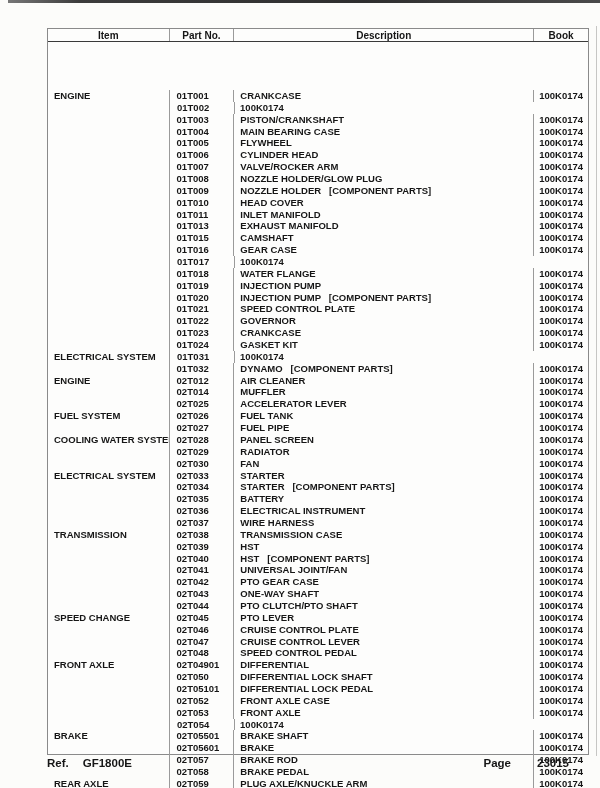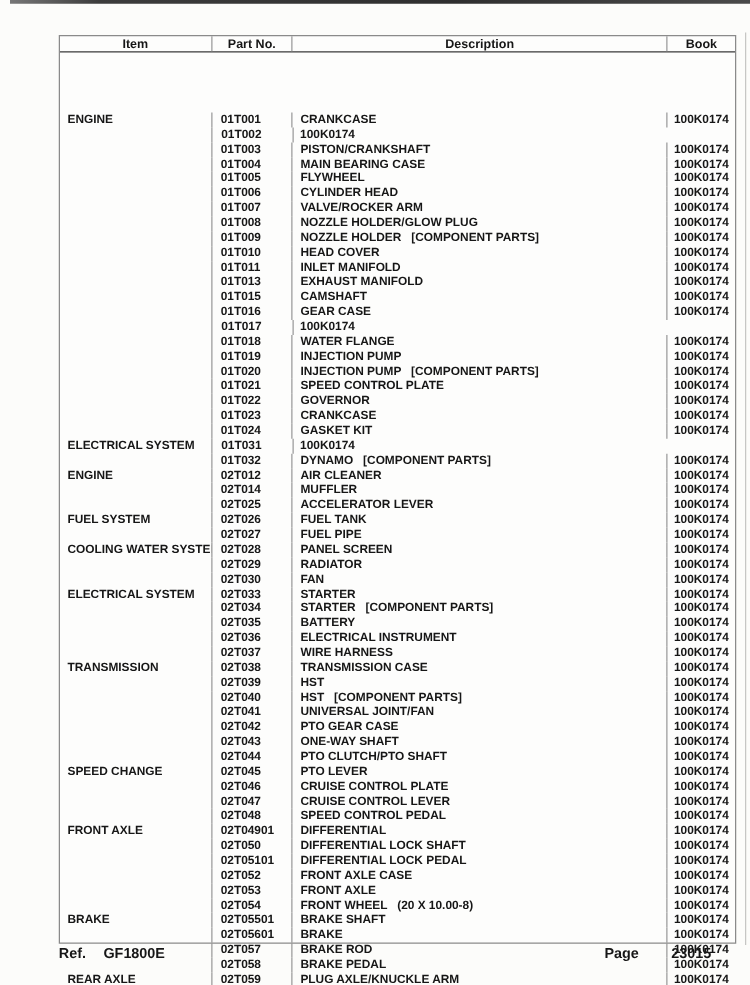--- a/index.html
+++ b/index.html
@@ -412,21 +412,20 @@
       </div>
       <div class="trow">
         <div class="cell c-item"></div>
         <div class="cell c-part">02T053</div>
         <div class="cell c-desc">FRONT AXLE</div>
         <div class="cell c-book">100K0174</div>
       </div>
       <div class="trow">
         <div class="cell c-item"></div>
         <div class="cell c-part">02T054</div>
-        <div class="cell c-desc">FRONT WHEEL   (20 X 10.00-8)</div>
         <div class="cell c-book">100K0174</div>
       </div>
       <div class="trow">
         <div class="cell c-item">BRAKE</div>
         <div class="cell c-part">02T05501</div>
         <div class="cell c-desc">BRAKE SHAFT</div>
         <div class="cell c-book">100K0174</div>
       </div>
       <div class="trow">
         <div class="cell c-item"></div>

